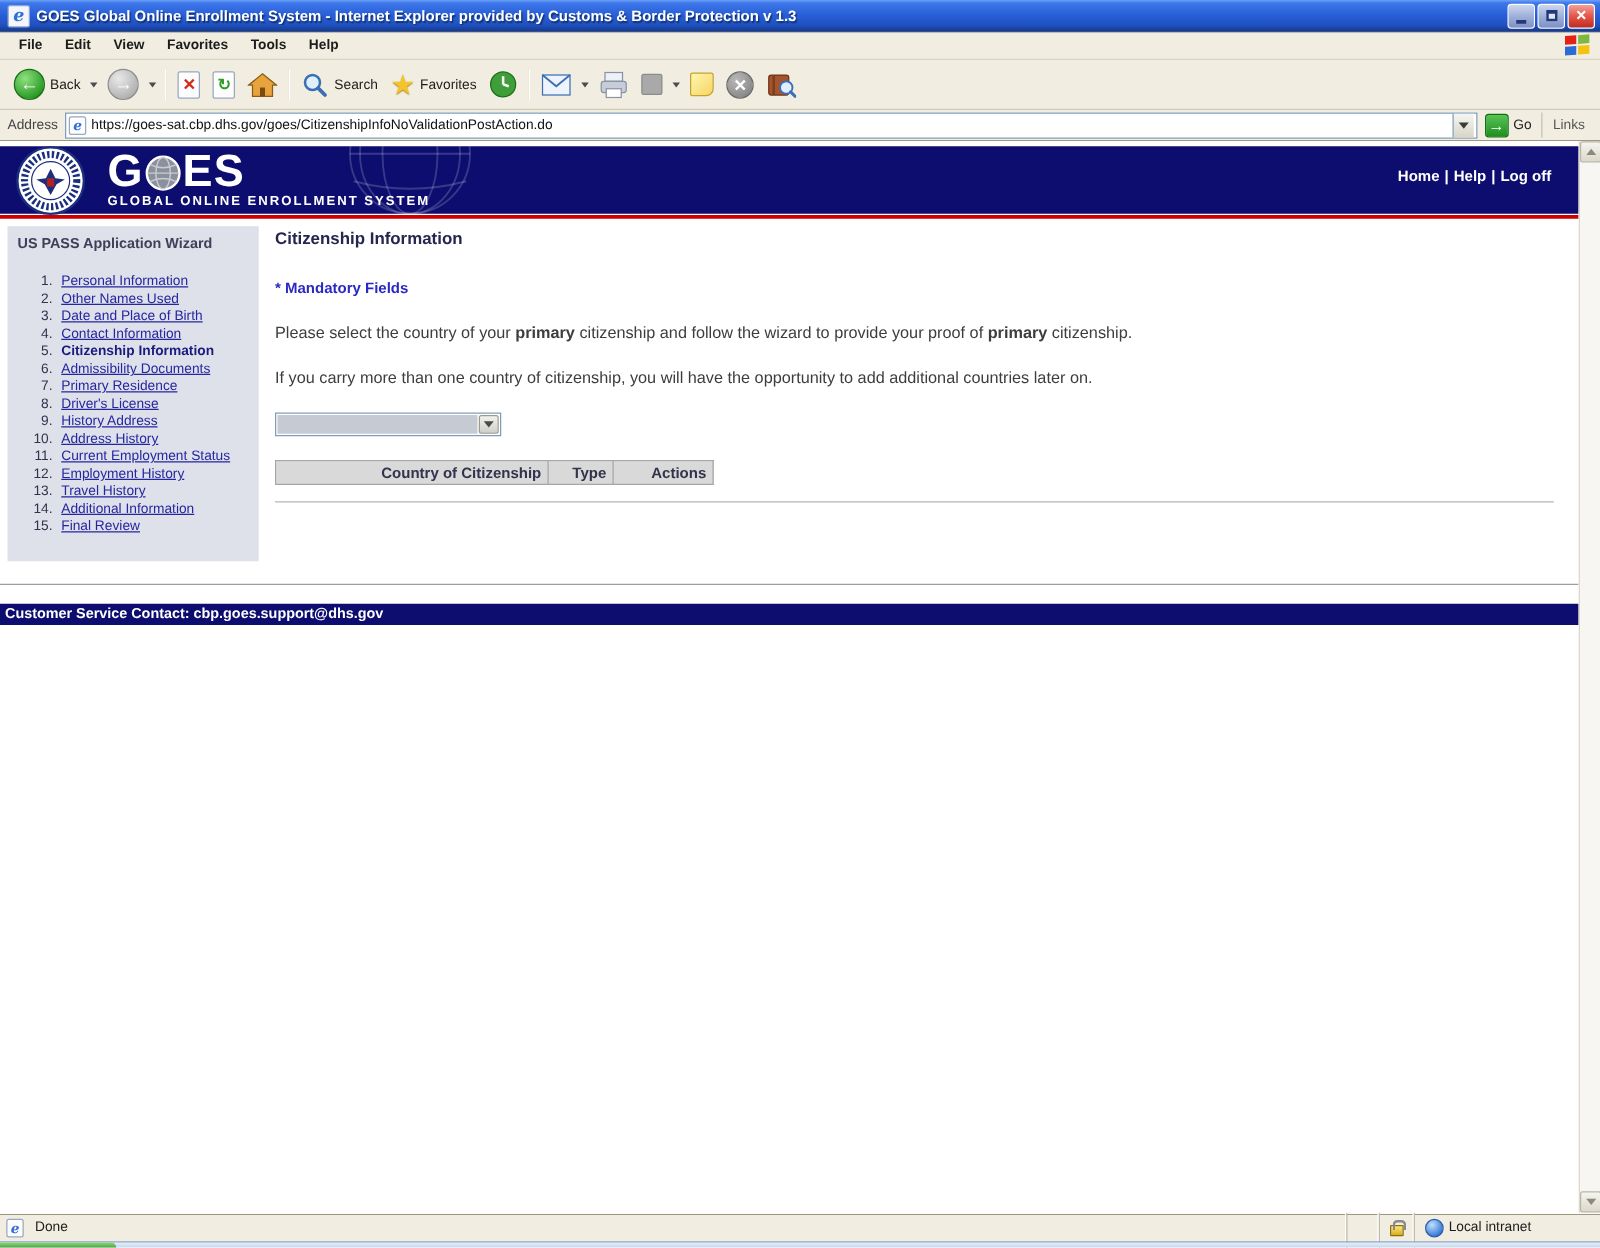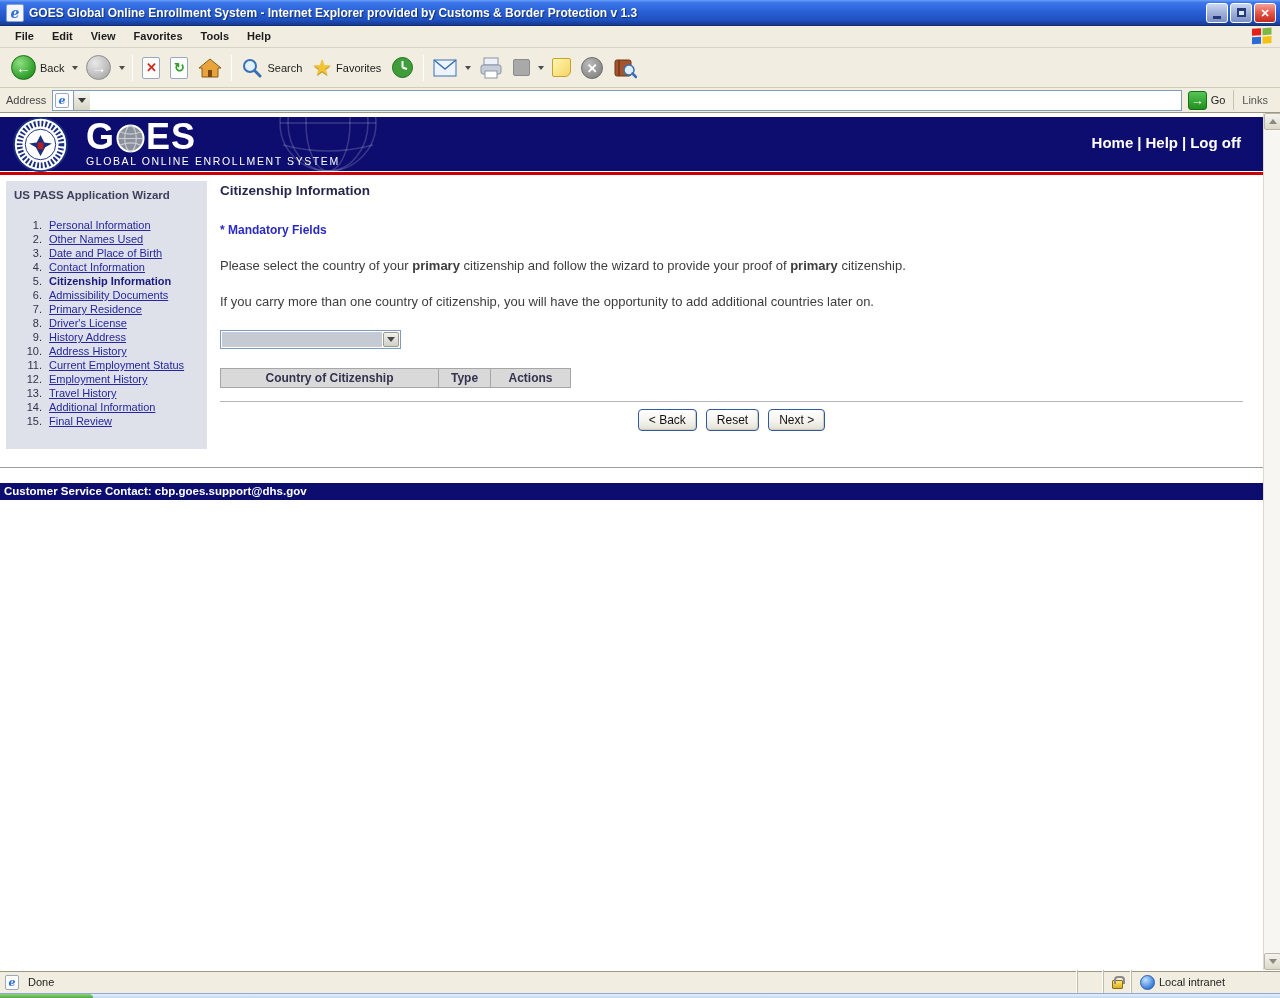--- a/index.html
+++ b/index.html
@@ -64,22 +64,22 @@
   
   .viewport { height:857px; position:relative; background:#ffffff; }
   .page { position:absolute; left:0; top:0; width:1263px; height:857px; background:#fff; overflow:hidden; }
 
   .goes-band { position:relative; margin-top:4px; height:54px; background:#0d0d70; overflow:visible; }
   .band-watermark { position:absolute; left:228px; top:-4px; pointer-events:none; }
   .seal { position:absolute; left:12px; top:-1px; width:57px; height:57px; }
   .goes-logo { position:absolute; left:86px; top:3px; color:#fff; }
   .logo-row { display:flex; align-items:center; font-weight:bold; font-size:36px; letter-spacing:1px; line-height:34px; font-family:"Liberation Sans", sans-serif; }
   .logo-globe { width:29px; height:29px; margin:2px 1px 0 1px; }
-  .logo-sub { font-size:10.5px; font-weight:normal; letter-spacing:1.6px; margin-top:1px; }
-  .band-nav { position:absolute; right:22px; top:17px; color:#fff; font-size:15px; font-weight:bold; white-space:nowrap; }
+  .logo-sub { font-size:10.5px; font-weight:bold; letter-spacing:1.6px; margin-top:1px; }
+  .band-nav { position:absolute; right:22px; top:17px; color:#fff; font-size:12px; font-weight:bold; white-space:nowrap; }
   .band-nav a { color:#fff; text-decoration:none; }
   .band-nav .sep { margin:0 4px; }
   .red-rule { height:3px; background:#cc0000; margin-top:1px; }
 
   .content-wrap { position:relative; margin-top:6px; height:286px; }
   .wizard { position:absolute; left:6px; top:0; width:201px; height:268px; background:#dee1ea; padding:8px 3px 0 8px; }
   .wizard-title { font-size:11.5px; font-weight:bold; color:#3f3f5a; }
   .wizard-list { margin-top:17px; }
   .wizard-row { display:flex; font-size:11px; line-height:14px; }
   .wizard-num { width:28px; text-align:right; color:#33334d; margin-right:7px; }
@@ -91,21 +91,21 @@
   .mandatory { margin-top:25px; font-size:12px; font-weight:bold; color:#2929c4; }
   .para { margin-top:21px; font-size:13px; color:#3d3d3d; }
   .para .bold { font-weight:bold; }
 
   .combo { margin-top:21px; width:181px; height:19px; border:1px solid #7f9db9; background:#fff; padding:1px; display:flex; }
   .combo-value { flex:1; background:#c6cad3; }
   .combo-btn { width:16px; background:linear-gradient(180deg,#f2f1ec,#cfd0c8); border:1px solid #9a9a8e; border-radius:2px; display:flex; align-items:center; justify-content:center; margin-left:1px; }
   .combo-btn .chev { width:0; height:0; border-left:4px solid transparent; border-right:4px solid transparent; border-top:5px solid #4a4a4a; }
 
   table.cit { margin-top:19px; border-collapse:collapse; }
-  table.cit th { background:#d9d9d9; border:1px solid #a6a6a6; font-size:12px; font-weight:bold; color:#33334d; text-align:center; padding:2px 5px; height:19px; }
+  table.cit th { background:#d9d9d9; border:1px solid #a6a6a6; font-size:12px; font-weight:bold; color:#33334d; text-align:right; padding:2px 5px; height:19px; }
   th.col-country { width:218px; } th.col-type { width:52px; } th.col-actions { width:80px; }
 
   .main-rule { margin-top:13px; border-top:1px solid #b5b5b5; }
   .btn-row { margin-top:7px; display:flex; justify-content:center; gap:9px; }
   .xp-btn { min-width:52px; height:22px; padding:0 10px; font-size:12px; color:#111;
     border:1px solid #33589f; border-radius:4px;
     background:linear-gradient(180deg,#ffffff 0%, #f4f3ee 55%, #e2e0d2 100%);
     box-shadow:inset -1px -1px 1px #cfcdbd; font-family:"Liberation Sans", sans-serif; }
 
   .page-rule { border-top:1px solid #9e9e9e; }
@@ -235,20 +235,21 @@
         <circle cx="16" cy="13" r="5" fill="#dfeffc" stroke="#3a6fb5" stroke-width="1.5"></circle>
         <line x1="19.5" y1="16.5" x2="23" y2="20" stroke="#3a6fb5" stroke-width="2.5" stroke-linecap="round"></line>
       </svg>
     </div>
   </div>
 
   <div class="addressbar">
     <span class="addr-label">Address</span>
     <div class="addr-field">
       <span class="mini-ie">e</span>
+      <span class="addr-url">https://goes-sat.cbp.dhs.gov/goes/CitizenshipInfoNoValidationPostAction.do</span>
       <span class="addr-drop">
           <span class="chev"></span>
         </span>
     </div>
     <div class="go-wrap">
       <span class="go-icon">→</span>
       <span class="go-lbl">Go</span>
     </div>
     <div class="links-wrap">
       <span class="links-lbl">Links</span>
@@ -380,25 +381,20 @@
             <thead>
               <tr>
                 <th class="col-country">Country of Citizenship</th>
                 <th class="col-type">Type</th>
                 <th class="col-actions">Actions</th>
               </tr>
             </thead>
           </table>
 
           <div class="main-rule"></div>
-          <div class="btn-row">
-            <button class="xp-btn">&lt; Back</button>
-            <button class="xp-btn">Reset</button>
-            <button class="xp-btn">Next &gt;</button>
-          </div>
         </div>
       </div>
 
       <div class="page-rule"></div>
       <div class="footer-bar">Customer Service Contact: cbp.goes.support@dhs.gov</div>
     </div>
 
     <div class="scrollbar">
       <div class="sb-btn up">
           <span class="tri-up"></span>

